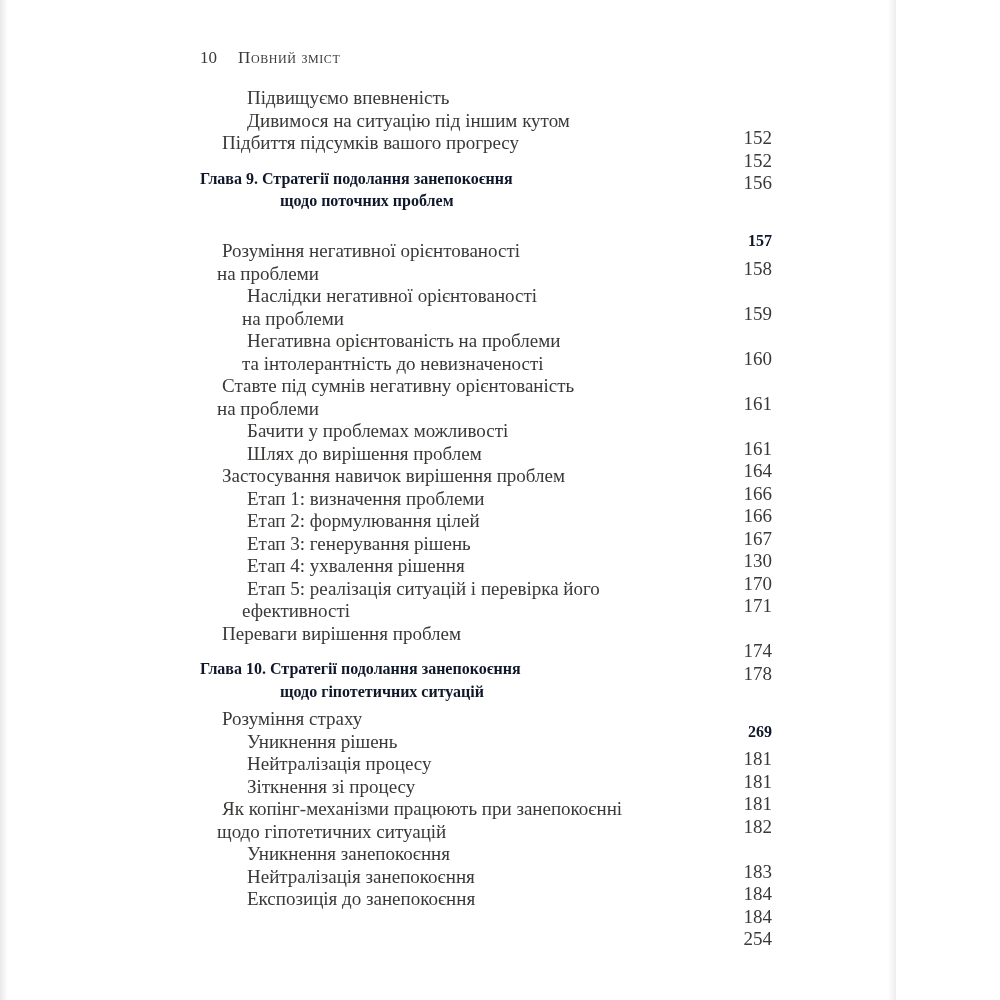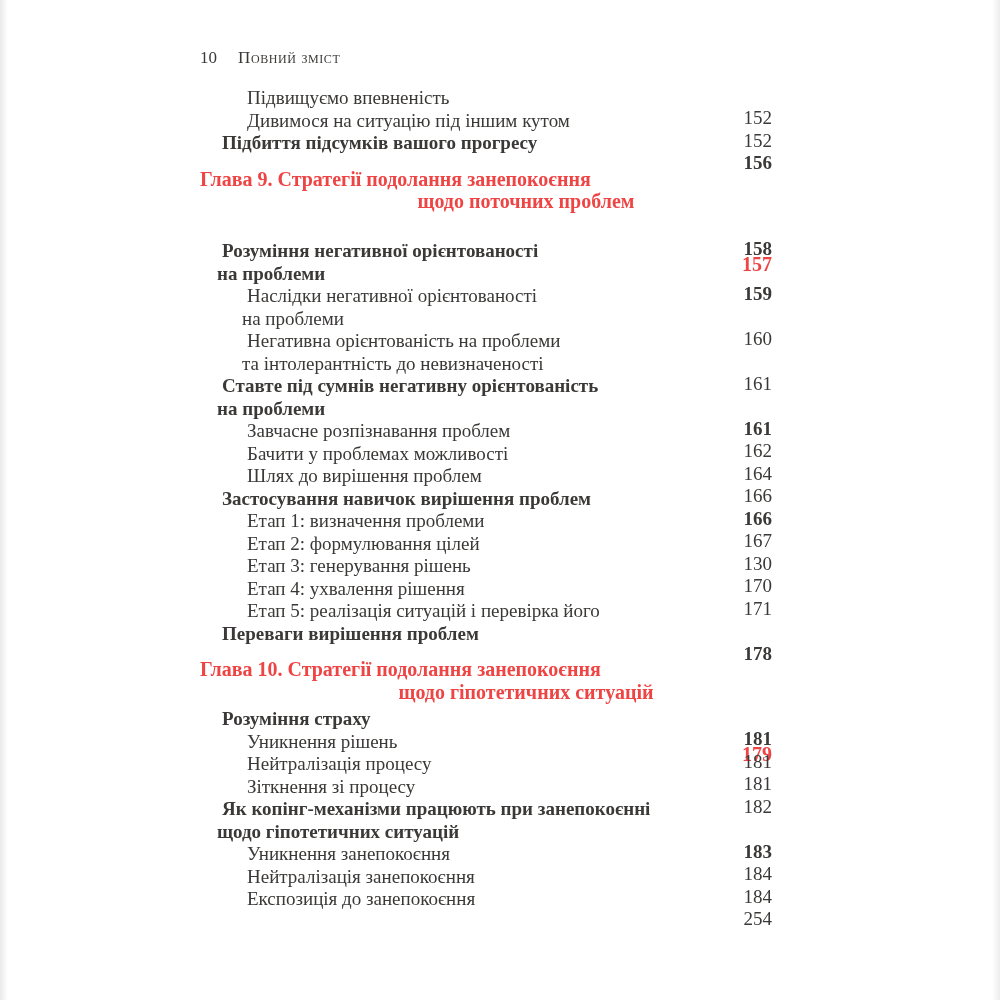--- a/index.html
+++ b/index.html
@@ -1,17 +1,17 @@
 <!DOCTYPE html>
 <html lang="uk"><head>
 <meta charset="utf-8">
 <style>
   html,body { margin:0; padding:0; background:#ffffff; }
   .page {
-    position:relative; width:1000px; height:1000px; background:#ffffff;
+    position:relative; width:896px; height:1000px; background:#ffffff;
     font-family:"Liberation Serif","DejaVu Serif",serif;
     color:#3a3937; overflow:hidden;
   }
   
   .page::before {
     content:""; position:absolute; left:0; top:0; bottom:0; width:8px;
     background:linear-gradient(to right, #e9e9e9, rgba(255,255,255,0)); pointer-events:none;
   }
   .page::after {
     content:""; position:absolute; right:0; top:0; bottom:0; width:8px;
@@ -22,34 +22,34 @@
     font-size:17px; line-height:20px; color:#3a3937;
   }
   .folio { display:inline-block; min-width:38px; }
   .running-title { font-variant:small-caps; letter-spacing:0.6px; }
   .toc {
     position:absolute; left:200px; top:87px; width:572px;
     font-size:19px;
   }
   .entry { margin:0; }
   .line {
-    display:flex; align-items:center;
+    display:flex; align-items:flex-start;
     height:22.5px; line-height:22.5px; white-space:nowrap;
   }
   .pg { margin-left:auto; padding-left:12px;margin-top:40px; }
-  .lvl1 .line { padding-left:22px;font-weight:bold; }
+  .lvl1 .line { padding-left:22px; }
   .lvl1 .line.cont { padding-left:17px; }
   .lvl2 .line { padding-left:47px; }
   .lvl2 .line.cont { padding-left:42px; }
   .chapter {
-    font-weight:bold; font-size:20px; color:#ef4444;
+    font-weight:bold; font-size:16px; color:#0f172a;
     margin-top:13px; margin-bottom:5px;
   }
   .chapter .line { height:22.5px; line-height:22.5px; padding-left:0; }
-  .chapter .line.cont { padding-left:80px;flex-direction:column; }
+  .chapter .line.cont { padding-left:80px; }
 </style>
 </head>
 <body>
 
 <div class="page">
   <header class="running-head">
     <span class="folio">10</span><span class="running-title">Повний зміст</span>
   </header>
   <main class="toc" id="toc">
       <div class="entry lvl2">
@@ -115,26 +115,20 @@
         <div class="line">
           <span class="txt">Ставте під сумнів негативну орієнтованість</span>
         </div>
         <div class="line cont">
           <span class="txt">на проблеми</span>
           <span class="pg">161</span>
         </div>
       </div>
       <div class="entry lvl2">
         <div class="line">
-          <span class="txt">Завчасне розпізнавання проблем</span>
-          <span class="pg">162</span>
-        </div>
-      </div>
-      <div class="entry lvl2">
-        <div class="line">
           <span class="txt">Бачити у проблемах можливості</span>
           <span class="pg">164</span>
         </div>
       </div>
       <div class="entry lvl2">
         <div class="line">
           <span class="txt">Шлях до вирішення проблем</span>
           <span class="pg">166</span>
         </div>
       </div>
@@ -165,34 +159,38 @@
       <div class="entry lvl2">
         <div class="line">
           <span class="txt">Етап 4: ухвалення рішення</span>
           <span class="pg">171</span>
         </div>
       </div>
       <div class="entry lvl2">
         <div class="line">
           <span class="txt">Етап 5: реалізація ситуацій і перевірка його</span>
         </div>
+        <div class="line cont">
+          <span class="txt">ефективності</span>
+          <span class="pg">174</span>
+        </div>
       </div>
       <div class="entry lvl1">
         <div class="line">
           <span class="txt">Переваги вирішення проблем</span>
           <span class="pg">178</span>
         </div>
       </div>
       <div class="entry chapter">
         <div class="line">
           <span class="txt">Глава 10. Стратегії подолання занепокоєння</span>
         </div>
         <div class="line cont">
           <span class="txt">щодо гіпотетичних ситуацій</span>
-          <span class="pg">179</span>
+          <span class="pg">269</span>
         </div>
       </div>
       <div class="entry lvl1">
         <div class="line">
           <span class="txt">Розуміння страху</span>
           <span class="pg">181</span>
         </div>
       </div>
       <div class="entry lvl2">
         <div class="line">

